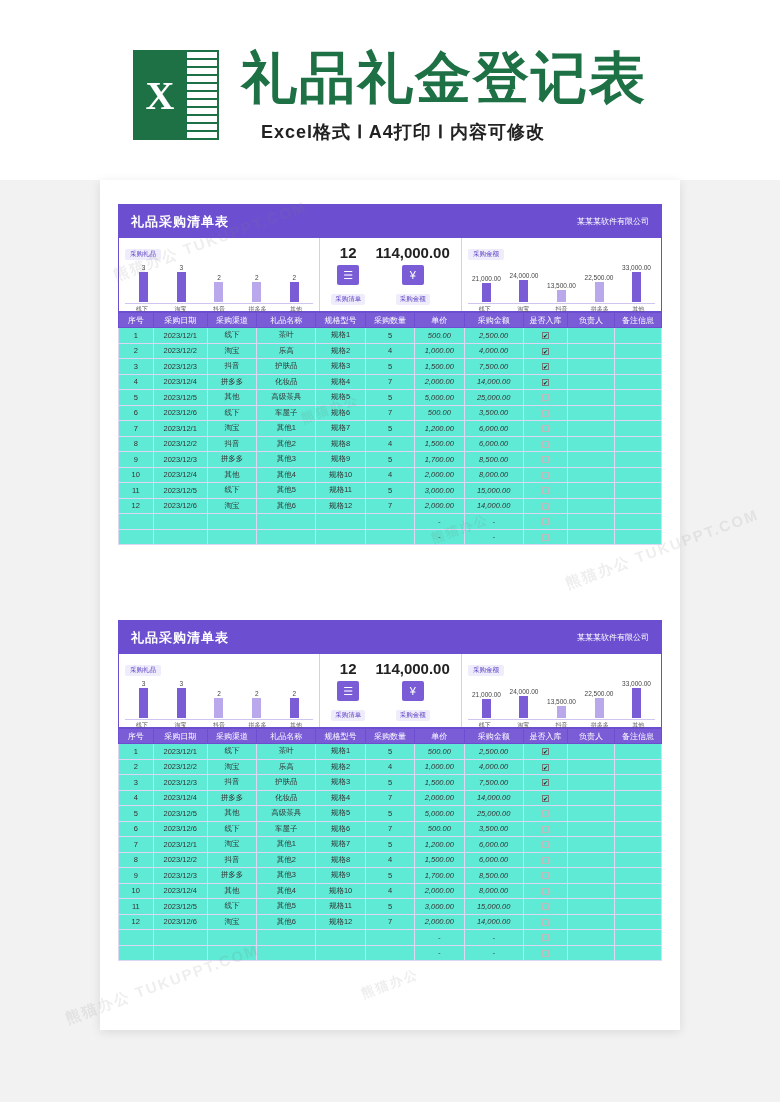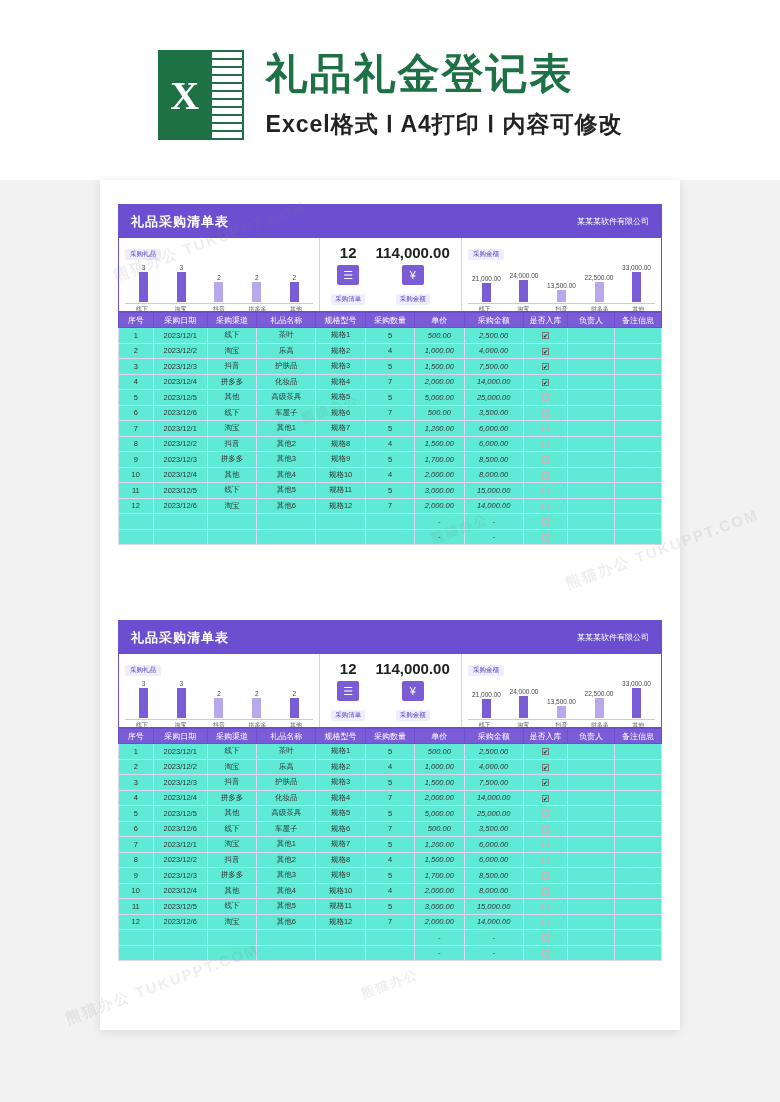--- a/index.html
+++ b/index.html
@@ -48,32 +48,33 @@
     border-left: none;
   }
   .xls-logo .right i {
     display: block;
     height: 8px;
     border-bottom: 2px solid #1e7145;
     margin: 0;
   }
   .head-text { text-align: left; }
   .head-title {
-    font-size: 42px;
+    font-size: 56px;
     font-weight: bold;
     color: #1e7145;
     letter-spacing: 2px;
     line-height: 1.15;
   }
   .head-sub {
     margin-top: 10px;
-    font-size: 23px;
+    font-size: 18px;
     font-weight: bold;
     color: #222;
     letter-spacing: 1px;
+    margin-left: 20px;
   }
 
   
   .sheet {
     position: absolute;
     left: 100px; top: 180px;
     width: 580px; height: 850px;
     background: #ffffff;
     box-shadow: 0 2px 10px rgba(0,0,0,0.10);
   }

